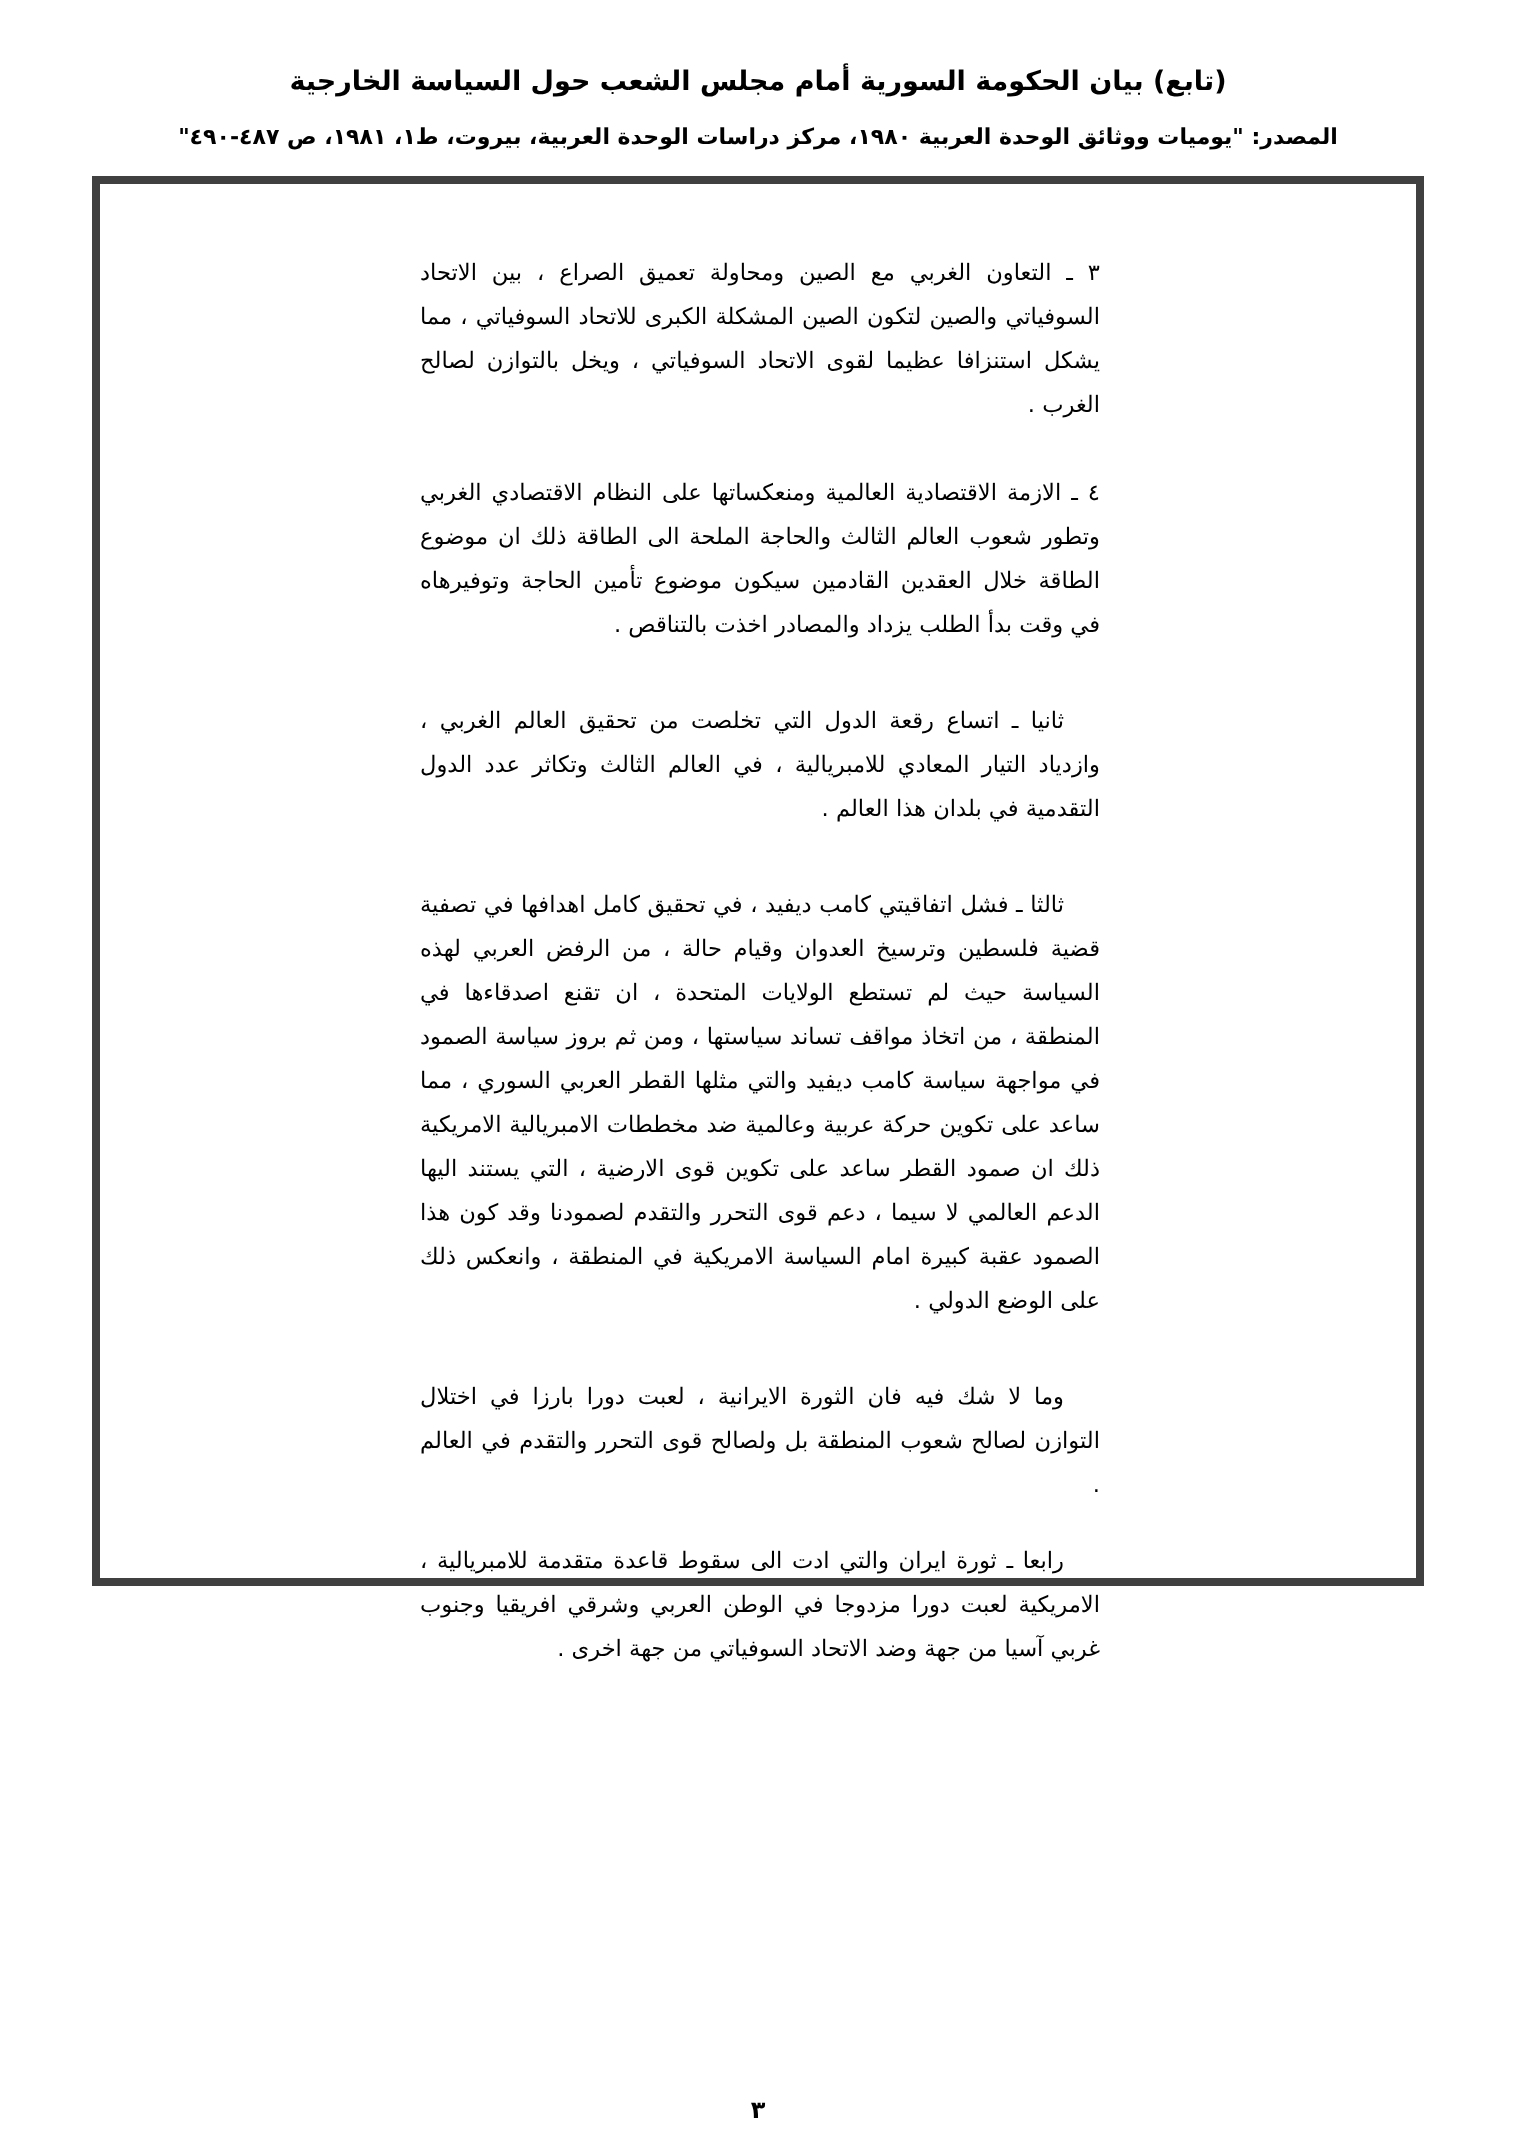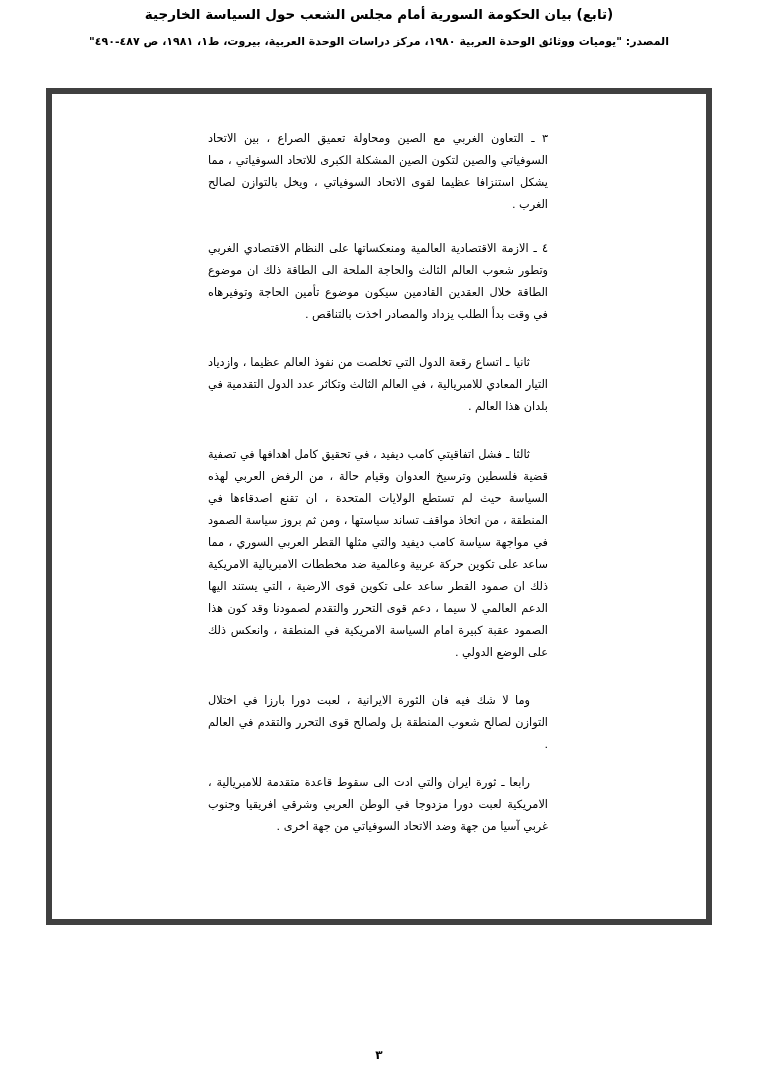--- a/index.html
+++ b/index.html
@@ -16,21 +16,21 @@
     overflow: hidden;
   }
   .page {
     width: 758px;
     height: 1078px;
     position: relative;
     box-sizing: border-box;
   }
   .header {
     text-align: center;
-    padding-top: 4px;
+    padding-top: 31px;
   }
   .header-title {
     font-family: "DejaVu Sans", "Liberation Sans", sans-serif;
     font-weight: bold;
     font-size: 13.5px;
     letter-spacing: 0px;
     line-height: 1.5;
     color: #000;
     direction: rtl;
   }
@@ -41,22 +41,22 @@
     line-height: 1.6;
     margin-top: 9px;
     color: #000;
     direction: rtl;
   }
   .frame {
     position: absolute;
     top: 88px;
     right: 46px;
     left: 46px;
-    height: 837px;
-    border: 6px solid #404040;
+    height: 705px;
+    border: 4px solid #404040;
     box-sizing: border-box;
     background: #fff;
   }
   .content {
     position: absolute;
     top: 34px;
     right: 158px;
     width: 340px;
     direction: rtl;
     text-align: justify;
@@ -93,21 +93,21 @@
 
   <div class="header">
     <div class="header-title">(تابع) بيان الحكومة السورية أمام مجلس الشعب حول السياسة الخارجية</div>
     <div class="header-source">المصدر:  "يوميات ووثائق الوحدة العربية ١٩٨٠، مركز دراسات الوحدة العربية، بيروت، ط١، ١٩٨١، ص ٤٨٧-٤٩٠"</div>
   </div>
 
   <div class="frame">
     <div class="content">
       <p class="para gap-lg">٣ ـ التعاون الغربي مع الصين ومحاولة تعميق الصراع ، بين الاتحاد السوفياتي والصين لتكون الصين المشكلة الكبرى للاتحاد السوفياتي ، مما يشكل استنزافا عظيما لقوى الاتحاد السوفياتي ، ويخل بالتوازن لصالح الغرب .</p>
       <p class="para gap-xl">٤ ـ الازمة الاقتصادية العالمية ومنعكساتها على النظام الاقتصادي الغربي وتطور شعوب العالم الثالث والحاجة الملحة الى الطاقة ذلك ان موضوع الطاقة خلال العقدين القادمين سيكون موضوع تأمين الحاجة وتوفيرهاه في وقت بدأ الطلب يزداد والمصادر اخذت بالتناقص .</p>
-      <p class="para indent gap-xl">ثانيا ـ اتساع رقعة الدول التي تخلصت من نفوذ العالم عظيما ، وازدياد التيار المعادي للامبريالية ، في العالم الثالث وتكاثر عدد الدول التقدمية في بلدان هذا العالم .</p>
+      <p class="para indent gap-xl">ثانيا ـ اتساع رقعة الدول التي تخلصت من تحقيق العالم الغربي ، وازدياد التيار المعادي للامبريالية ، في العالم الثالث وتكاثر عدد الدول التقدمية في بلدان هذا العالم .</p>
       <p class="para indent gap-xl">ثالثا ـ فشل اتفاقيتي كامب ديفيد ، في تحقيق كامل اهدافها في تصفية قضية فلسطين وترسيخ العدوان وقيام حالة ، من الرفض العربي لهذه السياسة حيث لم تستطع الولايات المتحدة ، ان تقنع اصدقاءها في المنطقة ، من اتخاذ مواقف تساند سياستها ، ومن ثم بروز سياسة الصمود في مواجهة سياسة كامب ديفيد والتي مثلها القطر العربي السوري ، مما ساعد على تكوين حركة عربية وعالمية ضد مخططات الامبريالية الامريكية ذلك ان صمود القطر ساعد على تكوين قوى الارضية ، التي يستند اليها الدعم العالمي لا سيما ، دعم قوى التحرر والتقدم لصمودنا وقد كون هذا الصمود عقبة كبيرة امام السياسة الامريكية في المنطقة ، وانعكس ذلك على الوضع الدولي .</p>
       <p class="para indent">وما لا شك فيه فان الثورة الايرانية ، لعبت دورا بارزا في اختلال التوازن لصالح شعوب المنطقة بل ولصالح قوى التحرر والتقدم في العالم .</p>
       <p class="para indent gap-xl">رابعا ـ ثورة ايران والتي ادت الى سقوط قاعدة متقدمة للامبريالية ، الامريكية لعبت دورا مزدوجا في الوطن العربي وشرقي افريقيا وجنوب غربي آسيا من جهة وضد الاتحاد السوفياتي من جهة اخرى .</p>
     </div>
   </div>
 
   <div class="footer">٣</div>
 
 </div>
 

